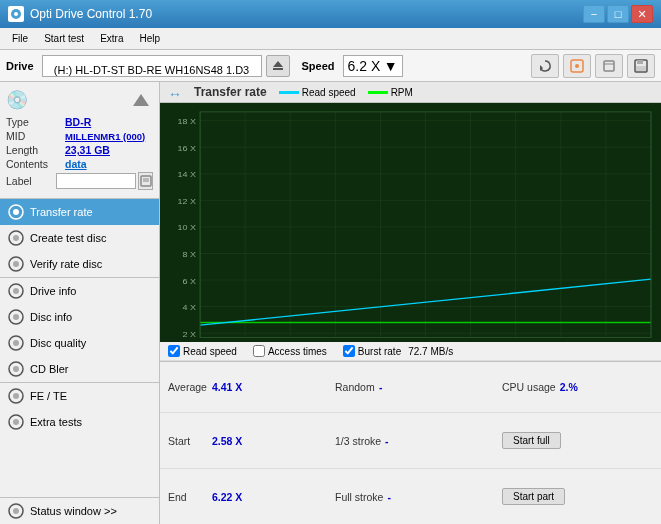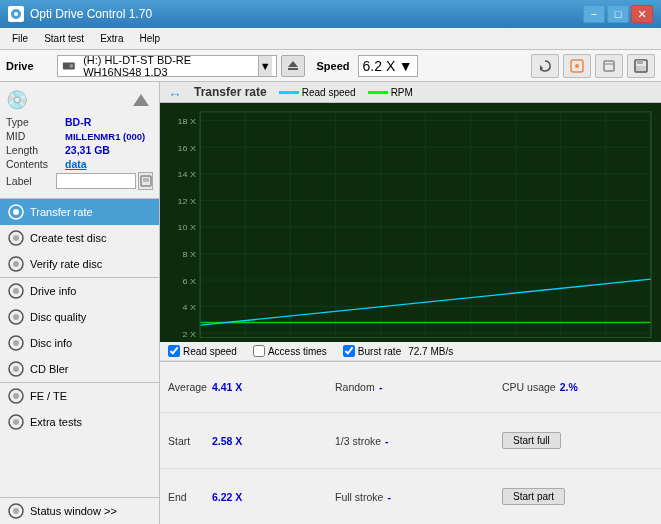--- a/index.html
+++ b/index.html
@@ -45,24 +45,24 @@
     
     .drive-toolbar {
       background: #f5f5f5;
       border-bottom: 1px solid #c0c0c0;
       height: 32px;
       display: flex;
       align-items: center;
       padding: 0 6px;
       gap: 4px;
     }
-    .drive-label { font-size: 11px; font-weight: bold; margin-right: 19px; }
+    .drive-label { font-size: 11px; font-weight: bold; margin-right: 4px; }
     .drive-select {
       display: flex; align-items: center; border: 1px solid #aaa; background: white;
-      height: 22px; padding: 0 4px; gap: 8px; font-size: 11px;
+      height: 22px; padding: 0 4px; gap: 8px; font-size: 11px; flex-direction: column;
     }
     .drive-select-text { font-size: 11px; }
     .drive-dropdown-btn {
       width: 16px; height: 100%; background: #e0e0e0; border-left: 1px solid #aaa;
       display: flex; align-items: center; justify-content: center; cursor: pointer;
     }
     .eject-btn {
       width: 24px; height: 22px; background: #e0e0e0; border: 1px solid #aaa;
       display: flex; align-items: center; justify-content: center; cursor: pointer; border-radius: 2px;
     }
@@ -93,21 +93,21 @@
     .disc-panel {
       padding: 6px;
       border-bottom: 1px solid #c0c0c0;
     }
     .disc-header {
       display: flex; align-items: center; justify-content: space-between; margin-bottom: 4px;
     }
     .disc-icon { font-size: 18px; color: #666; }
     .disc-field { display: flex; align-items: center; margin-bottom: 2px; font-size: 10.5px; gap: 11px; }
     .disc-field-label { color: #333; width: 48px; flex-shrink: 0; }
-    .disc-field-value { color: #0000cc; font-weight: bold; }
+    .disc-field-value { color: #0000cc; font-weight: bold; text-decoration: underline; }
     .disc-field-value.blue { color: #0000cc; }
     .disc-field-value.link { color: #0066cc; text-decoration: underline; cursor: pointer; }
     .label-input-row { display: flex; align-items: center; gap: 2px; }
     .label-input { border: 1px solid #aaa; height: 16px; width: 80px; font-size: 10px; padding: 0 2px; }
     .label-browse-btn { width: 18px; height: 18px; background: #e8e8e8; border: 1px solid #aaa; display: flex; align-items: center; justify-content: center; cursor: pointer; }
 
     
     .nav-items { display: flex; flex-direction: column; }
     .nav-item {
       height: 26px;
@@ -319,28 +319,28 @@
             <circle cx="8" cy="8" r="7" fill="none" stroke="#555" stroke-width="1.5"></circle>
             <circle cx="8" cy="8" r="3" fill="#aaa"></circle>
           </svg>
         <span>Drive info</span>
       </div>
       <div class="nav-item">
         <svg width="16" height="16" viewBox="0 0 16 16">
             <circle cx="8" cy="8" r="7" fill="none" stroke="#555" stroke-width="1.5"></circle>
             <circle cx="8" cy="8" r="3" fill="#aaa"></circle>
           </svg>
+        <span>Disc info</span>
+      </div>
+      <div class="nav-item">
+        <svg width="16" height="16" viewBox="0 0 16 16">
+            <circle cx="8" cy="8" r="7" fill="none" stroke="#555" stroke-width="1.5"></circle>
+            <circle cx="8" cy="8" r="3" fill="#aaa"></circle>
+          </svg>
         <span>Disc quality</span>
-      </div>
-      <div class="nav-item">
-        <svg width="16" height="16" viewBox="0 0 16 16">
-            <circle cx="8" cy="8" r="7" fill="none" stroke="#555" stroke-width="1.5"></circle>
-            <circle cx="8" cy="8" r="3" fill="#aaa"></circle>
-          </svg>
-        <span>Disc info</span>
       </div>
       <div class="nav-item">
         <svg width="16" height="16" viewBox="0 0 16 16">
             <circle cx="8" cy="8" r="7" fill="none" stroke="#555" stroke-width="1.5"></circle>
             <circle cx="8" cy="8" r="3" fill="#aaa"></circle>
           </svg>
         <span>CD Bler</span>
       </div>
     </div>
 

